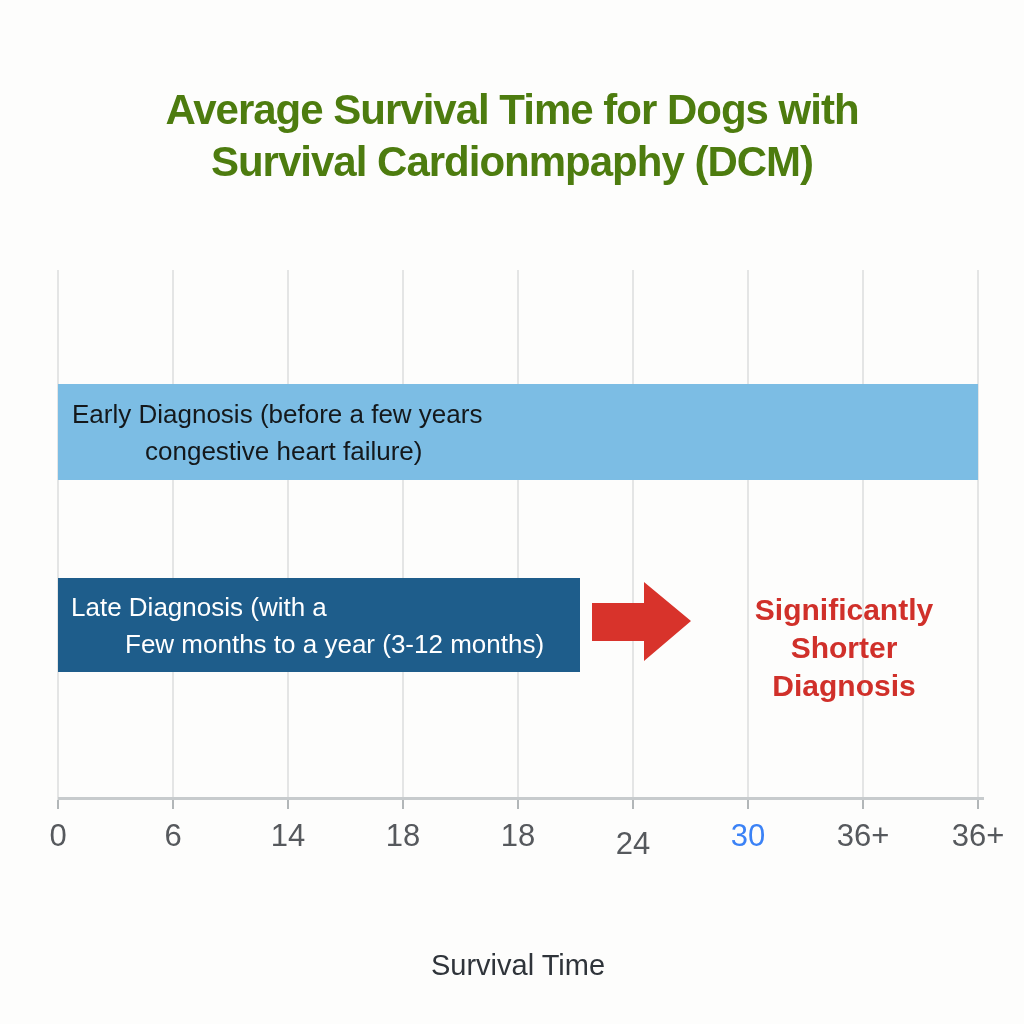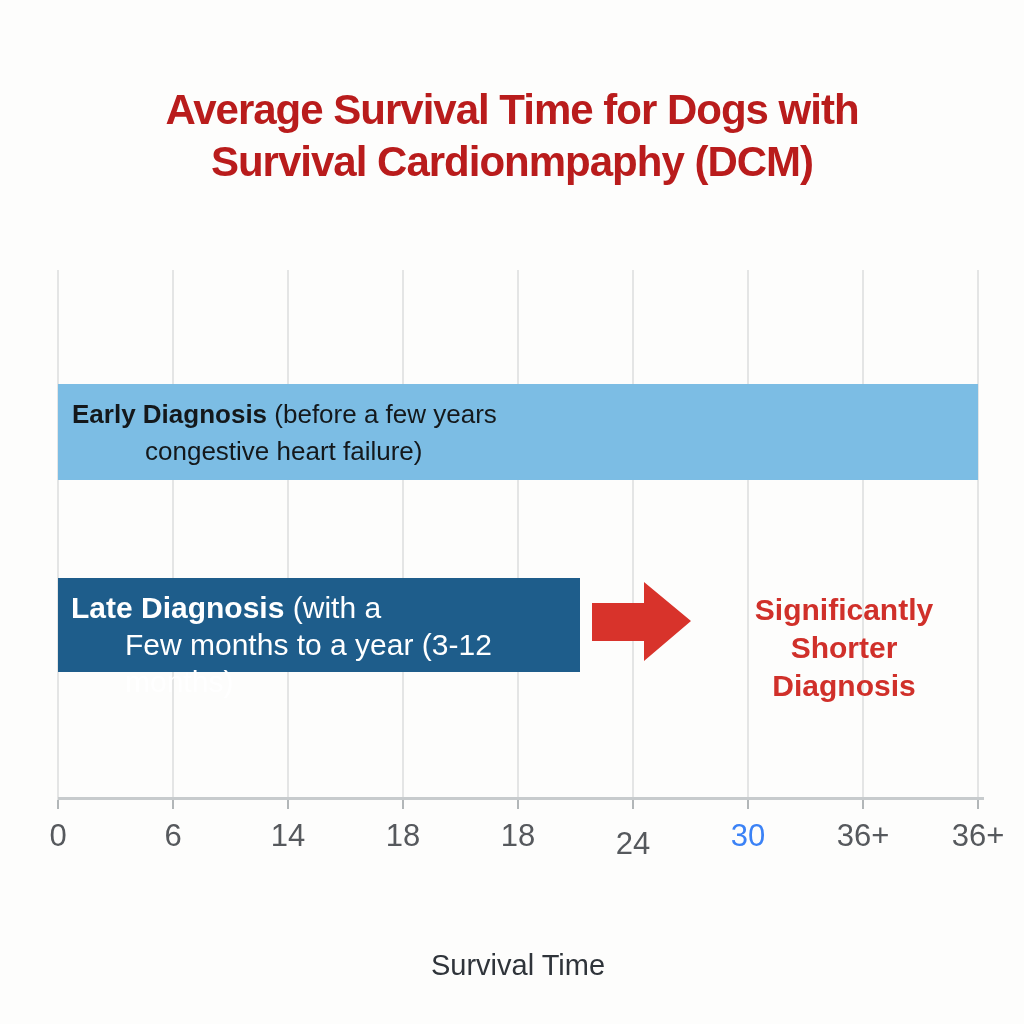--- a/index.html
+++ b/index.html
@@ -17,40 +17,40 @@
   .gridline{position:absolute;top:0;width:2px;height:530px;background:#e4e5e5;}
   .axis-line{position:absolute;left:58px;top:797px;width:926px;height:3px;background:#c7cbcd;}
   .tickwrap{position:absolute;left:58px;top:800px;width:920px;height:60px;}
   .tick{position:absolute;top:0;width:2px;height:9px;background:#b2b6b8;}
   .ticklabel{
     position:absolute;top:18px;width:100px;text-align:center;
     font-size:31px;color:#56595d;
   }
   .bar{position:absolute;left:58px;box-sizing:border-box;}
   .bar1{top:384px;height:96px;padding:12px 0 0 14px;font-size:26px;line-height:37px;}
-  .bar2{top:578px;height:94px;padding:11px 0 0 13px;font-size:30px;line-height:37px;}
-  .bar .bold{font-weight:bold;}
+  .bar2{top:578px;height:94px;padding:11px 0 0 13px;font-size:26px;line-height:37px;}
+  .bar .bold{font-weight:normal;}
   .bar1 .line2{padding-left:73px;}
   .bar2 .line2{padding-left:54px;}
   .arrow-svg{position:absolute;left:592px;top:581px;}
   .annotation{
     position:absolute;left:698px;top:591px;width:292px;
     text-align:center;font-weight:bold;font-size:30px;line-height:38px;
   }
   .xlabel{
     position:absolute;left:58px;top:949px;width:920px;
     text-align:center;font-size:29px;color:#2f343a;
   }
 </style>
 </head>
 <body>
 
 <div class="stage">
 
-  <div class="title" style="color: #b91c1c;">
+  <div class="title" style="color: #4d7c0f;">
     <div>Average Survival Time for Dogs with</div>
     <div>Survival Cardionmpaphy (DCM)</div>
   </div>
 
   <div class="plot">
     <div id="gridlines">
         <div class="gridline" style="left: -1px; background: rgb(228, 229, 229);"></div>
         <div class="gridline" style="left: 114px; background: rgb(228, 229, 229);"></div>
         <div class="gridline" style="left: 229px; background: rgb(228, 229, 229);"></div>
         <div class="gridline" style="left: 344px; background: rgb(228, 229, 229);"></div>

